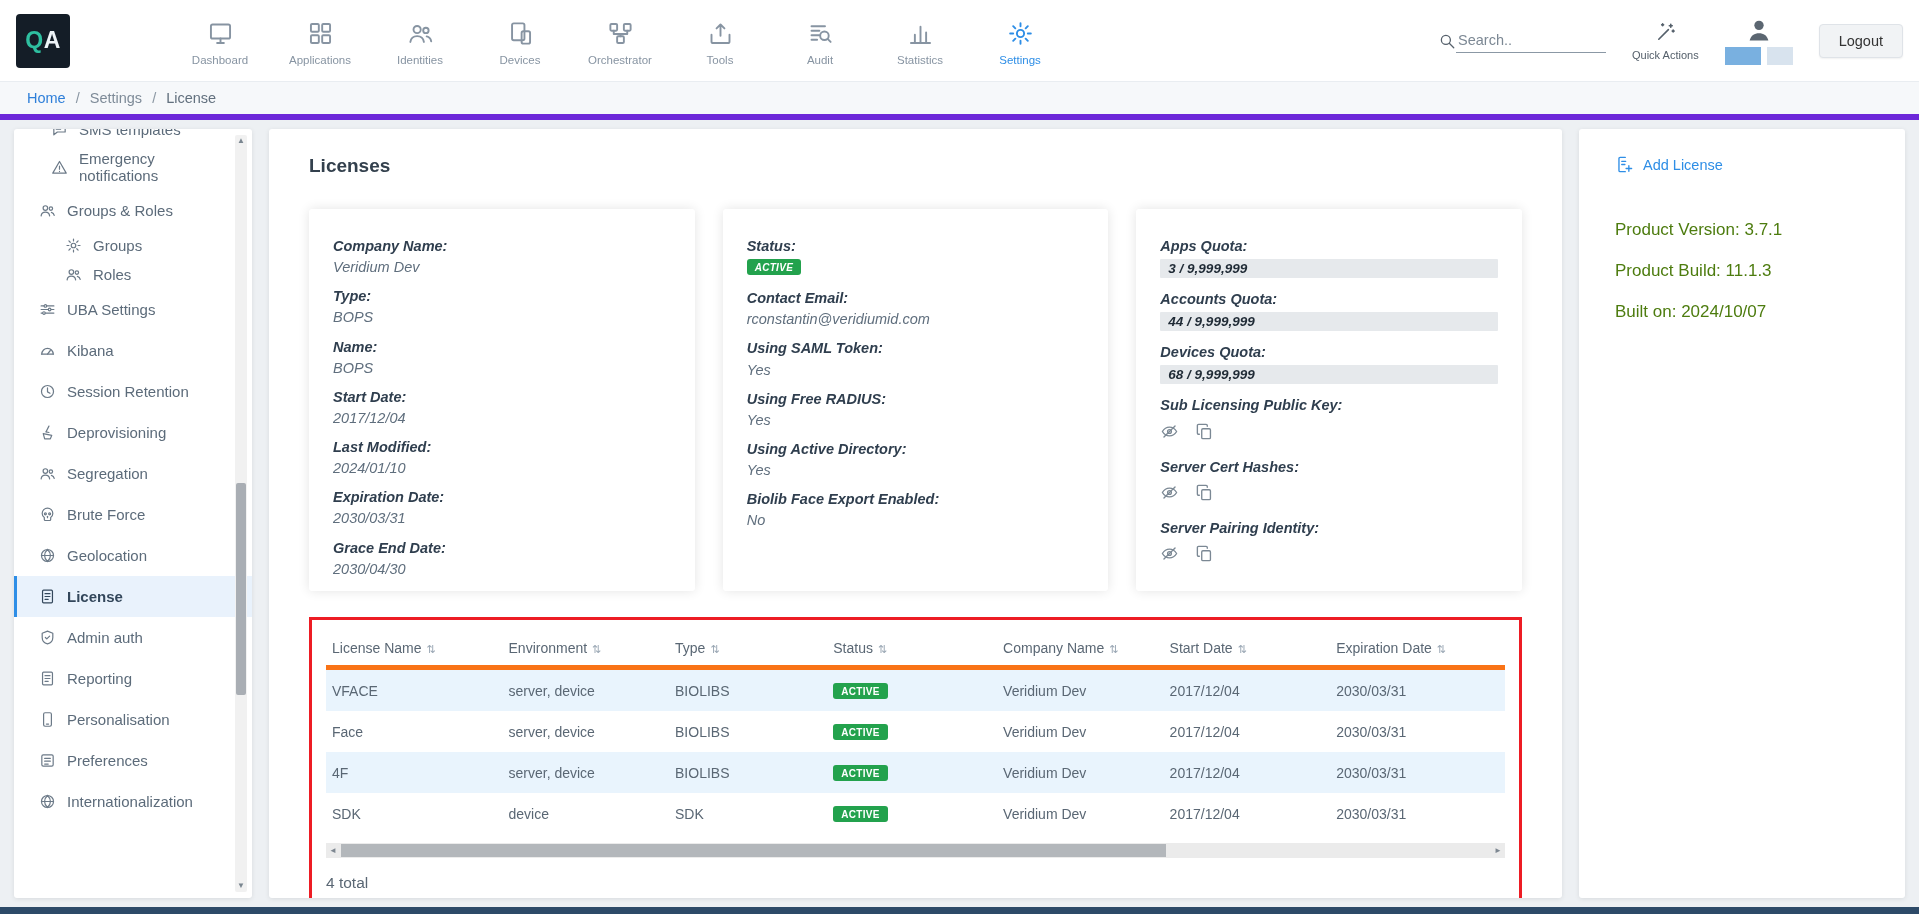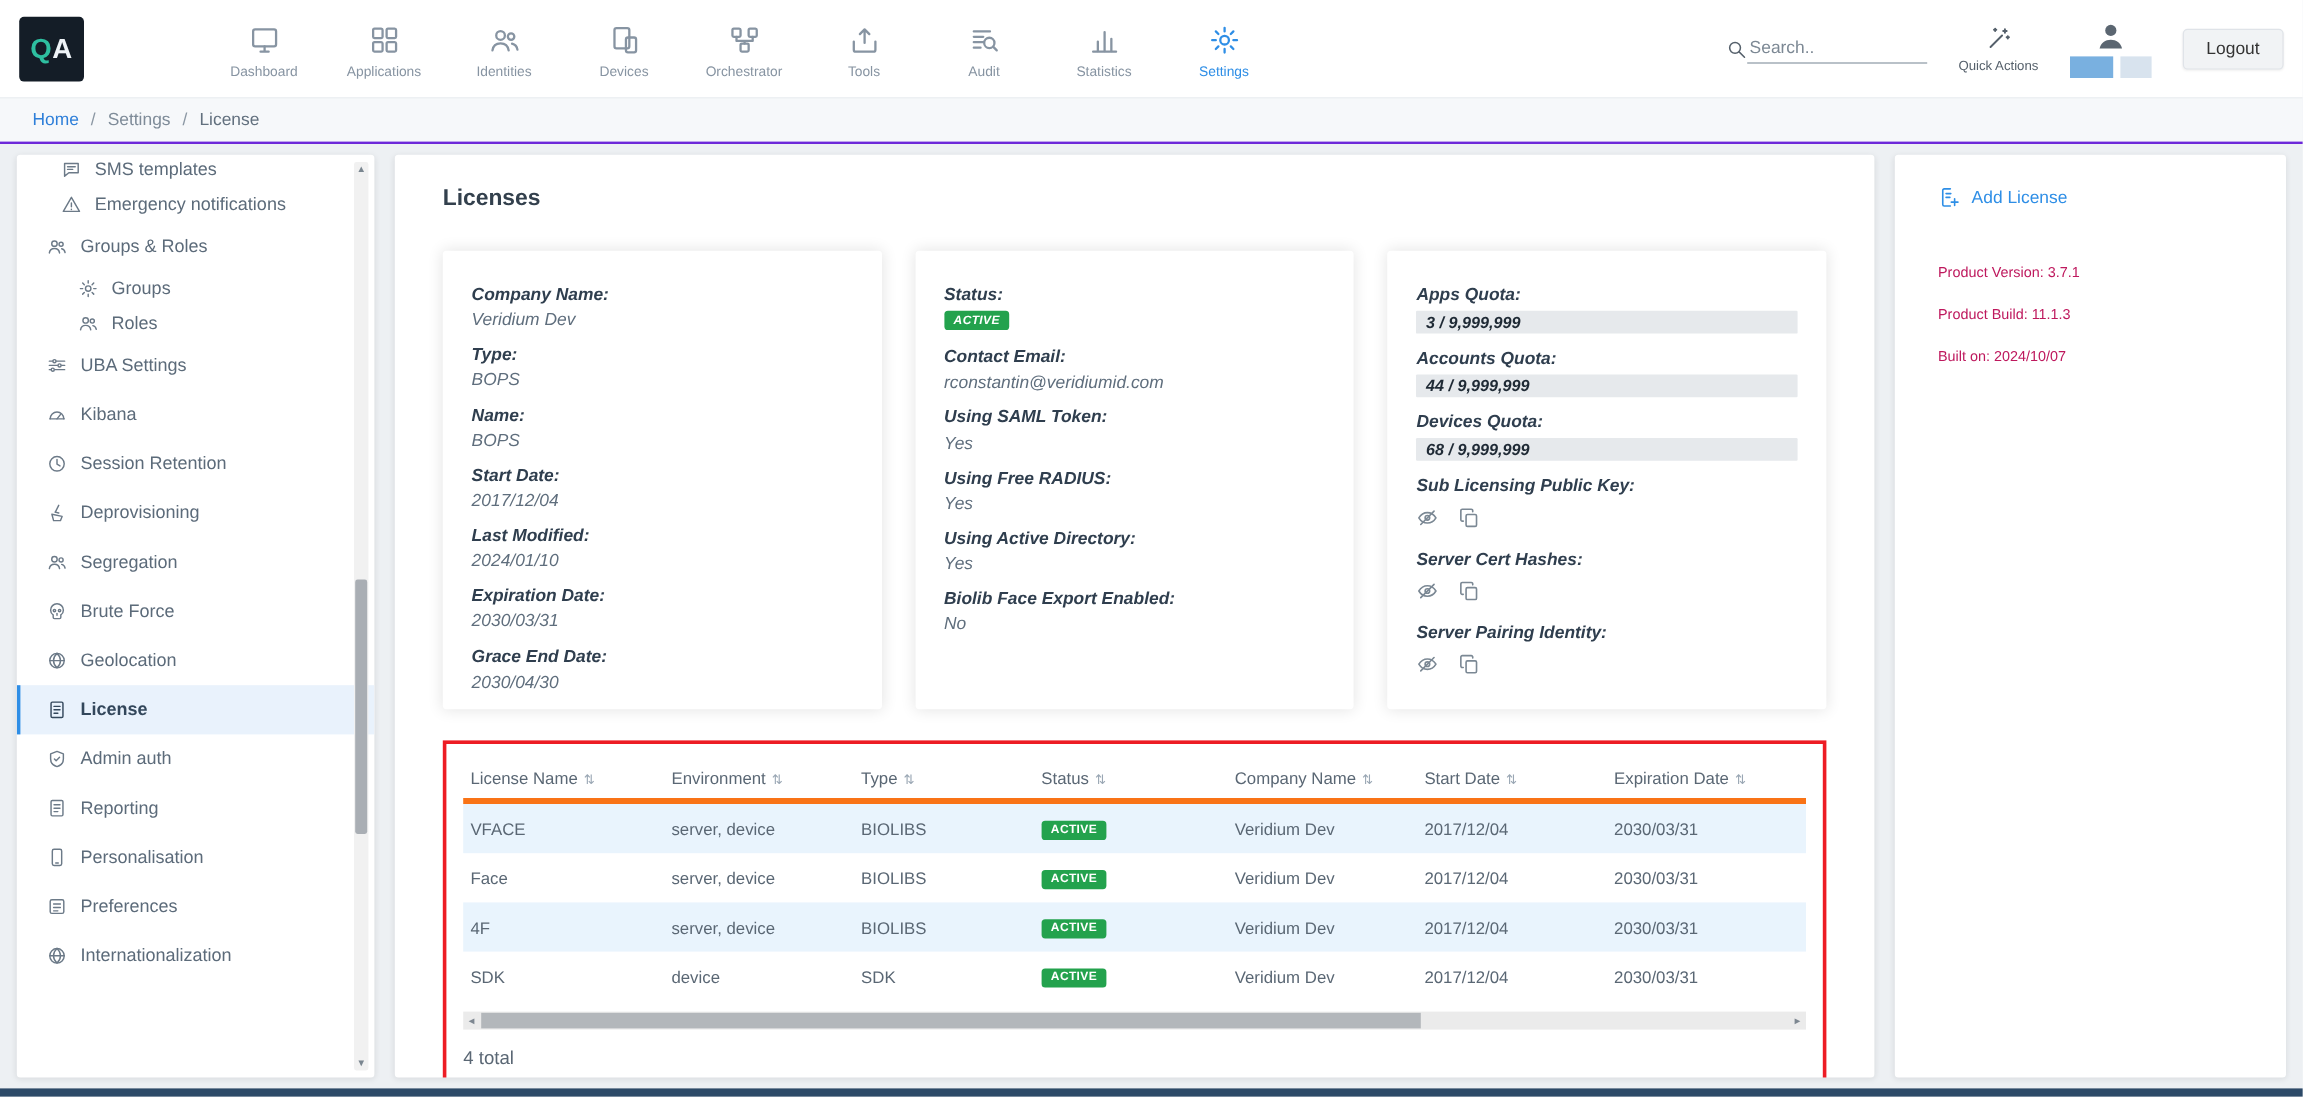--- a/index.html
+++ b/index.html
@@ -51,33 +51,33 @@
   .flag2 { width: 26px; height: 18px; background: #d8e3ee; cursor: pointer; }
   .logout-btn {
     padding: 8px 19px; background: #f1f3f5; border: 1px solid #dfe3e8; border-radius: 4px;
     font-size: 14.5px; color: #333; cursor: pointer; font-family: "Liberation Sans", sans-serif;
     box-shadow: 0 1px 2px rgba(0,0,0,.06);
   }
 
   
   .breadcrumb {
     height: 38px; background: #f6f8fa; display: flex; align-items: center;
-    padding: 0 27px; gap: 10px; font-size: 14.5px; border-bottom: 2px solid #6d28d9;
+    padding: 0 27px; gap: 10px; font-size: 14.5px; border-bottom: 6px solid #6d28d9;
   }
   .bc-home { color: #2e7fd9; cursor: pointer; }
   .bc-sep { color: #8b97a3; }
   .bc-item { color: #7e8b98; }
   .bc-item.last { color: #62707e; }
 
   
   .layout { display: flex; gap: 17px; padding: 9px 14px 0; height: 778px; }
   .panel { background: #fff; border-radius: 3px; box-shadow: 0 1px 5px rgba(0,0,0,.09); }
 
   
-  .sidebar { width: 298px; position: relative; overflow: hidden; padding: 14px 0 0; }
+  .sidebar { width: 238px; position: relative; overflow: hidden; padding: 2px 0 0; }
   .side-item {
     display: flex; align-items: center; gap: 11px; padding: 12px 14px 12px 22px;
     color: #5c6b7a; font-size: 15px; cursor: pointer; border-left: 3px solid transparent;
   }
   .side-item .s-ic { width: 17px; height: 17px; flex: 0 0 auto; color: #6c7a88; }
   .side-item.sub1 { padding: 6px 14px 6px 34px; }
   .side-item.sub2 { padding: 6px 14px 6px 48px; }
   .side-item.first { margin-top: -16px; }
   .side-item.active {
     background: #e9f2fc; border-left: 3px solid #2e8ee6; color: #33475b; font-weight: bold;
@@ -137,21 +137,21 @@
   .h-arrow.left { left: 0; } .h-arrow.right { right: 0; }
   .h-arrow.left::before { content: "◄"; } .h-arrow.right::before { content: "►"; }
   .h-thumb { position: absolute; left: 15px; top: 1px; bottom: 1px; width: 70%; background: #b3b7bb; cursor: grab; }
   .table-total { margin-top: 16px; font-size: 15.5px; color: #5a6774; }
 
   
   .rightpanel { width: 326px; padding: 26px 36px; }
   .add-license { display: flex; align-items: center; gap: 9px; color: #2e8ee6; font-size: 14.5px; cursor: pointer; }
   .add-license .al-ic { width: 19px; height: 19px; }
   .build-info { margin-top: 46px; }
-  .build-line { margin-bottom: 21px; color: #be185d; font-size: 12px; }
+  .build-line { margin-bottom: 21px; color: #4d7c0f; font-size: 17px; }
 
   .bottom-strip { position: absolute; left: 0; right: 0; bottom: 0; height: 7px; background: #2d4a68; }
 </style>
 </head>
 <body>
 
 <svg width="0" height="0" style="position:absolute" aria-hidden="true">
 <defs>
 <symbol id="i-monitor" viewBox="0 0 24 24">
         <rect x="3.5" y="4" width="17" height="12.5" rx="1.5"></rect>

